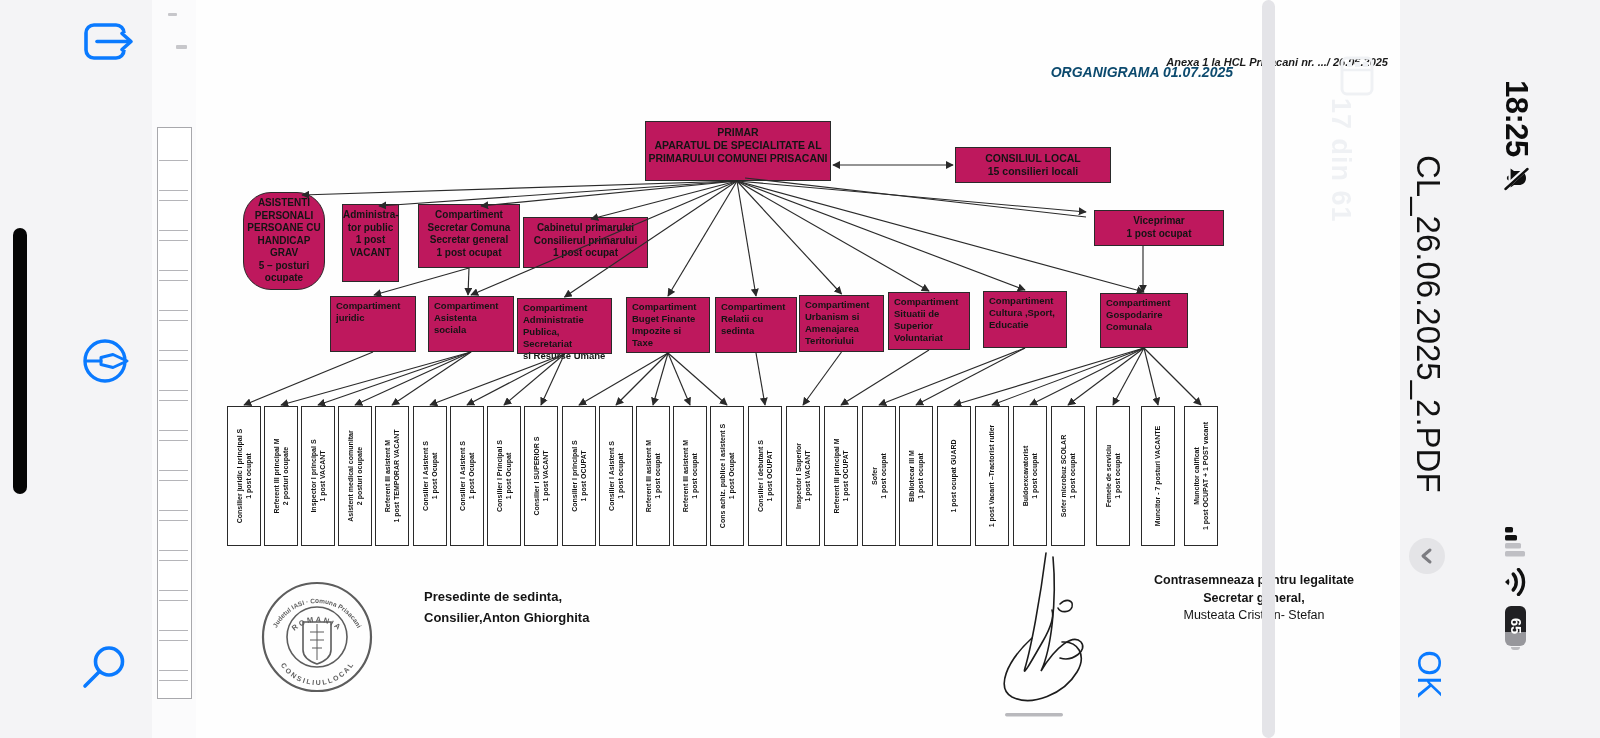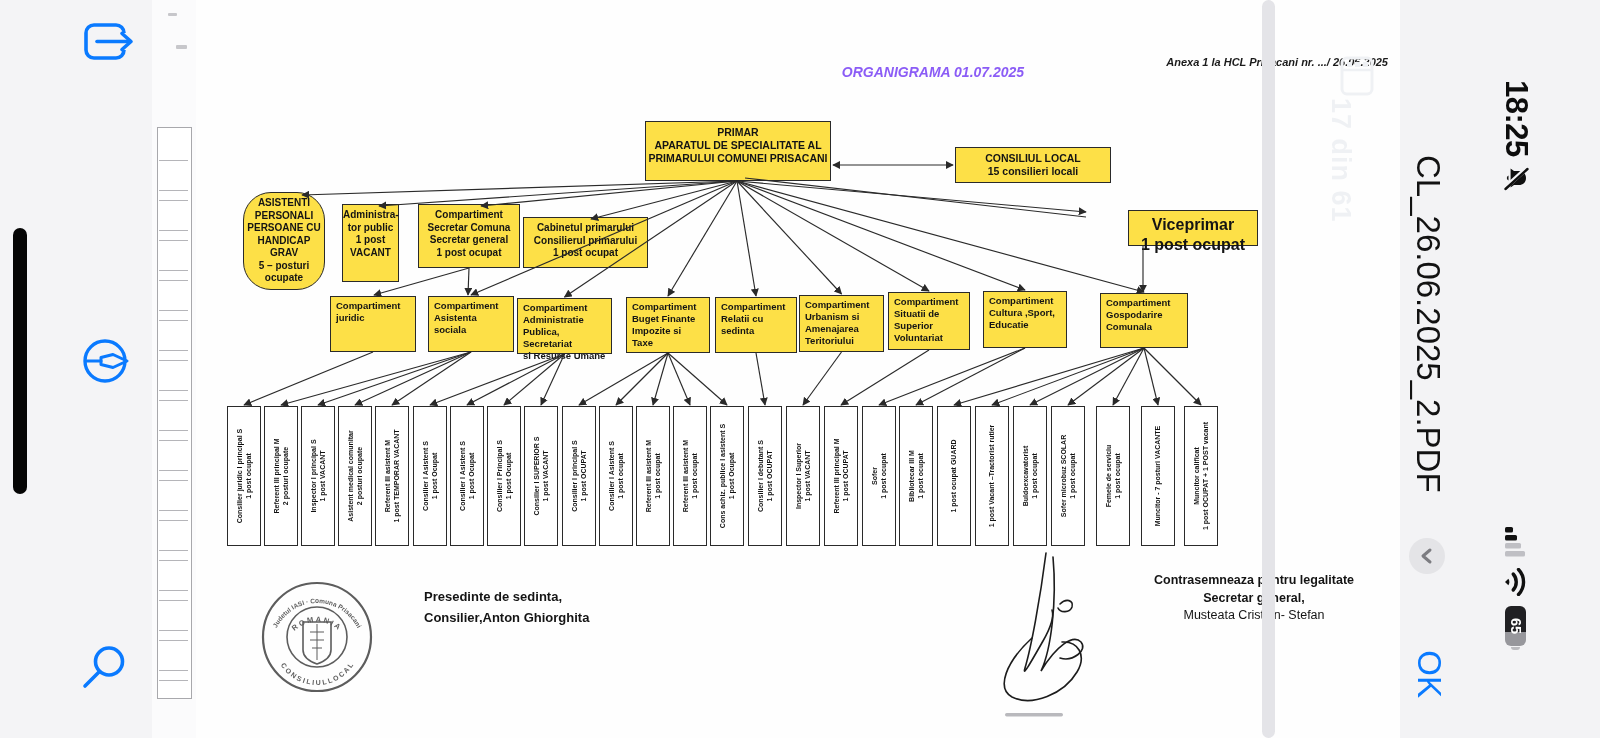--- a/index.html
+++ b/index.html
@@ -15,23 +15,23 @@
   #home-indicator{position:absolute;left:13px;top:228px;width:14px;height:266px;background:#050505;border-radius:8px;}
   .tool-icon{position:absolute;}
 
   
   #page{position:absolute;left:196px;top:0;width:1204px;height:738px;background:#fefefe;}
   #page-gap{position:absolute;left:1262px;top:0;width:13px;height:738px;background:#e4e4e8;border-radius:7px;}
   #watermark-pages{position:absolute;left:1356px;top:98px;width:220px;font-size:27px;font-weight:700;
     color:#eff1f4;transform:rotate(90deg);transform-origin:0 0;letter-spacing:1px;}
 
   
-  .doc-title{position:absolute;left:437px;width:600px;text-align:center;font-style:italic;font-weight:700;color:#8b5cf6;}
+  .doc-title{position:absolute;left:437px;width:600px;text-align:right;font-style:italic;font-weight:700;color:#0c4a6e;}
   #doc-annotation{position:absolute;left:900px;top:56px;width:292px;text-align:right;font-style:italic;font-weight:600;font-size:11px;color:#1b1b1b;}
-  .nbox{position:absolute;background:#fde047;border:1.4px solid #2a2a2a;color:#141414;box-sizing:border-box;}
+  .nbox{position:absolute;background:#be185d;border:1.4px solid #2a2a2a;color:#141414;box-sizing:border-box;}
   .nbox div{line-height:1.25;}
   .c{text-align:center;}
   .n2{font-weight:700;font-size:10px;display:flex;flex-direction:column;justify-content:flex-start;padding-top:4px;}
   .n3{font-weight:700;font-size:9.5px;text-align:left;padding:3px 2px 0 5px;}
   .vbox{position:absolute;width:34px;height:140px;background:#fff;border:1.2px solid #2a2a2a;box-sizing:border-box;}
   .vrot{position:absolute;left:1px;top:0;width:138px;height:31px;transform:rotate(-90deg) translateX(-138px);
     transform-origin:0 0;display:flex;flex-direction:column;align-items:center;justify-content:center;gap:1px;text-align:center;color:#111;}
   .vrot span{display:block;font-size:7px;font-weight:700;line-height:1.15;white-space:nowrap;}
 
   .sig-left{position:absolute;left:228px;width:260px;font-weight:700;font-size:13px;color:#141414;}
@@ -151,21 +151,21 @@
           <div>Compartiment</div>
           <div>Secretar Comuna</div>
           <div>Secretar general</div>
           <div>1 post ocupat</div>
         </div>
         <div class="nbox n2 c" style="left: 327px; top: 217px; width: 125px; height: 51px; font-size: 10px;">
           <div>Cabinetul primarului</div>
           <div>Consilierul primarului</div>
           <div>1 post ocupat</div>
         </div>
-        <div class="nbox n2 c" style="left: 932px; top: 210px; width: 130px; height: 36px; font-size: 16px;">
+        <div class="nbox n2 c" style="left: 898px; top: 210px; width: 130px; height: 36px; font-size: 10px;">
           <div>Viceprimar</div>
           <div>1 post ocupat</div>
         </div>
         <div class="nbox n3" style="left: 134px; top: 296px; width: 86px; height: 56px; font-size: 9.5px;">
           <div>Compartiment</div>
           <div>juridic</div>
         </div>
         <div class="nbox n3" style="left: 232px; top: 296px; width: 86px; height: 56px; font-size: 9.5px;">
           <div>Compartiment</div>
           <div>Asistenta sociala</div>

